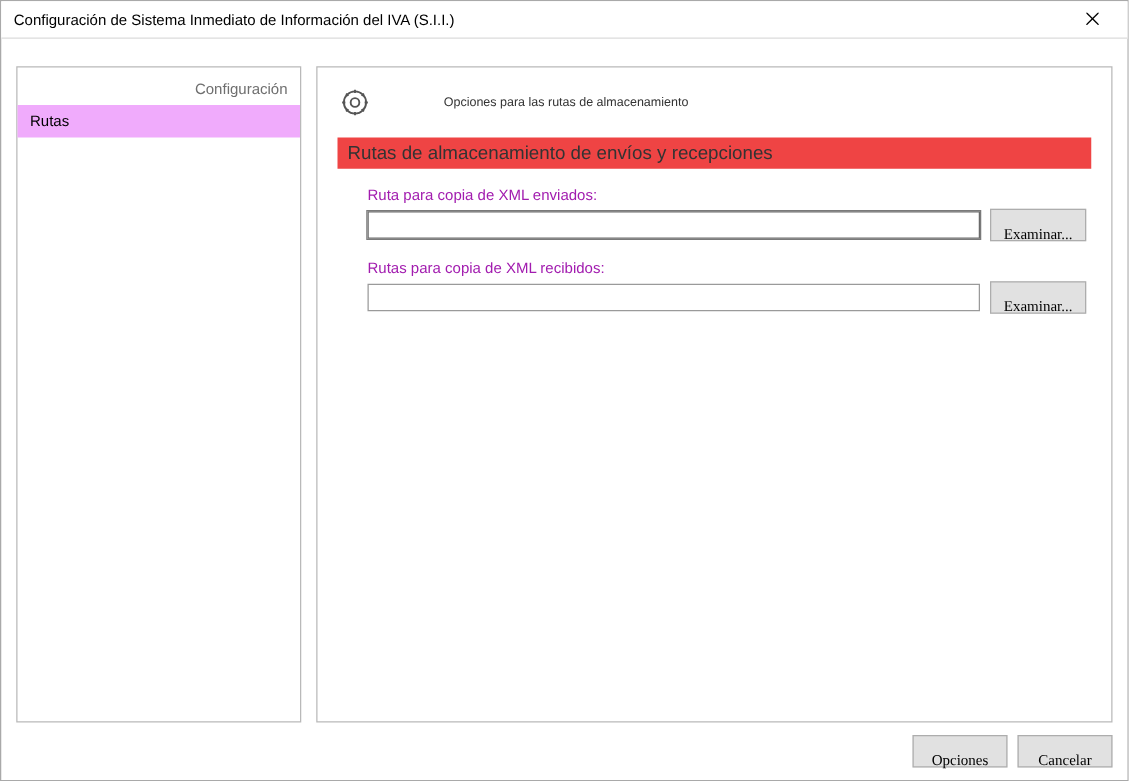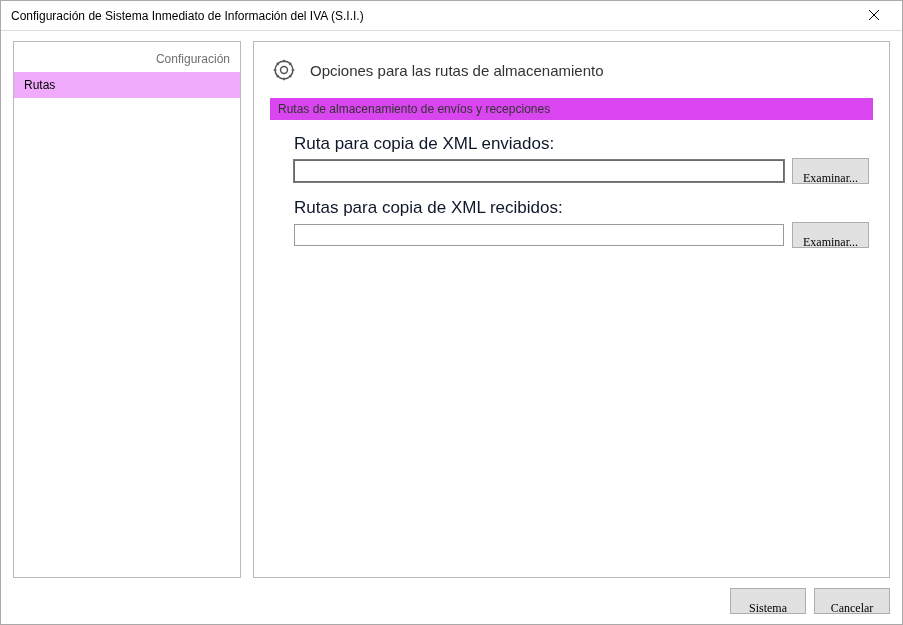--- a/index.html
+++ b/index.html
@@ -11,20 +11,21 @@
     color: #333;
     background: #ffffff;
     overflow: hidden;
   }
   .window {
     width: 903px; height: 625px;
     border: 1px solid #a9a9a9;
     background: #ffffff;
     display: flex;
     flex-direction: column;
+    gap: 12px;
   }
   .titlebar {
     height: 30px;
     display: flex;
     align-items: center;
     padding: 0 6px 0 10px;
     border-bottom: 1px solid #dcdcdc;
     background: #ffffff;
   }
   .titlebar .title {
@@ -92,36 +93,37 @@
     gap: 12px;
     margin-bottom: 14px;
   }
   .gear {
     width: 28px; height: 28px;
     display:flex; align-items:center; justify-content:center;
     color:#555;
   }
   .gear svg { width: 26px; height: 26px; }
   .content-heading .htext {
+    font-size: 10px;
+    color: #333;
+    margin-left: 45px;
+  }
+  .section-bar {
+    background: #ef4444;
+    padding: 4px 8px;
     font-size: 15px;
     color: #333;
-  }
-  .section-bar {
-    background: #d946ef;
-    padding: 4px 8px;
-    font-size: 12px;
-    color: #333;
     margin-bottom: 14px;
   }
   .field-block {
     padding: 0 4px 0 24px;
   }
   .field-label {
-    font-size: 17px;
-    color: #0f172a;
+    font-size: 12px;
+    color: #a21caf;
     margin-bottom: 4px;
   }
   .field-row {
     display: flex;
     align-items: center;
     gap: 8px;
     margin-bottom: 14px;
   }
   .field-row input[type="text"] {
     flex: 1;
@@ -214,18 +216,18 @@
             <button class="btn">Examinar...</button>
           </div>
 
         </div>
 
       </div>
 
     </div>
 
     <div class="footer">
-      <button class="btn">Sistema</button>
+      <button class="btn">Opciones</button>
       <button class="btn">Cancelar</button>
     </div>
   </div>
 
 </div>
 
 </body></html>

